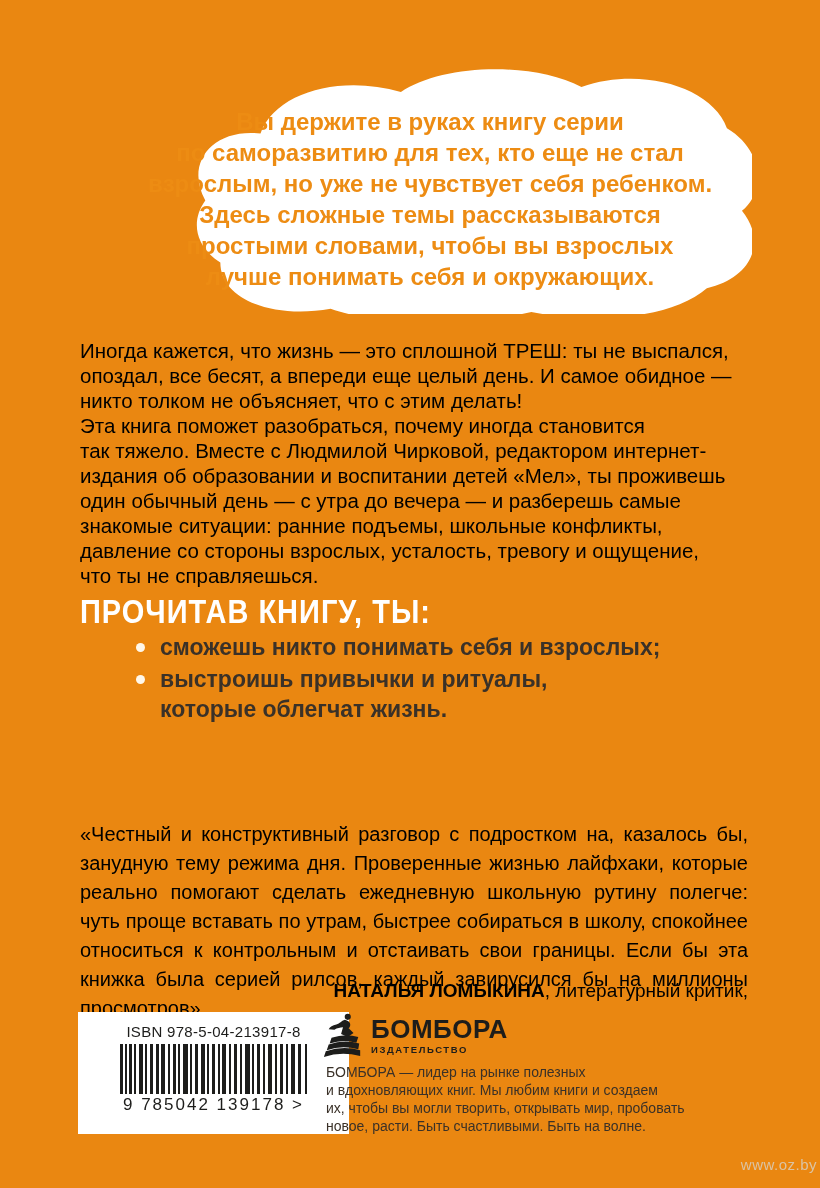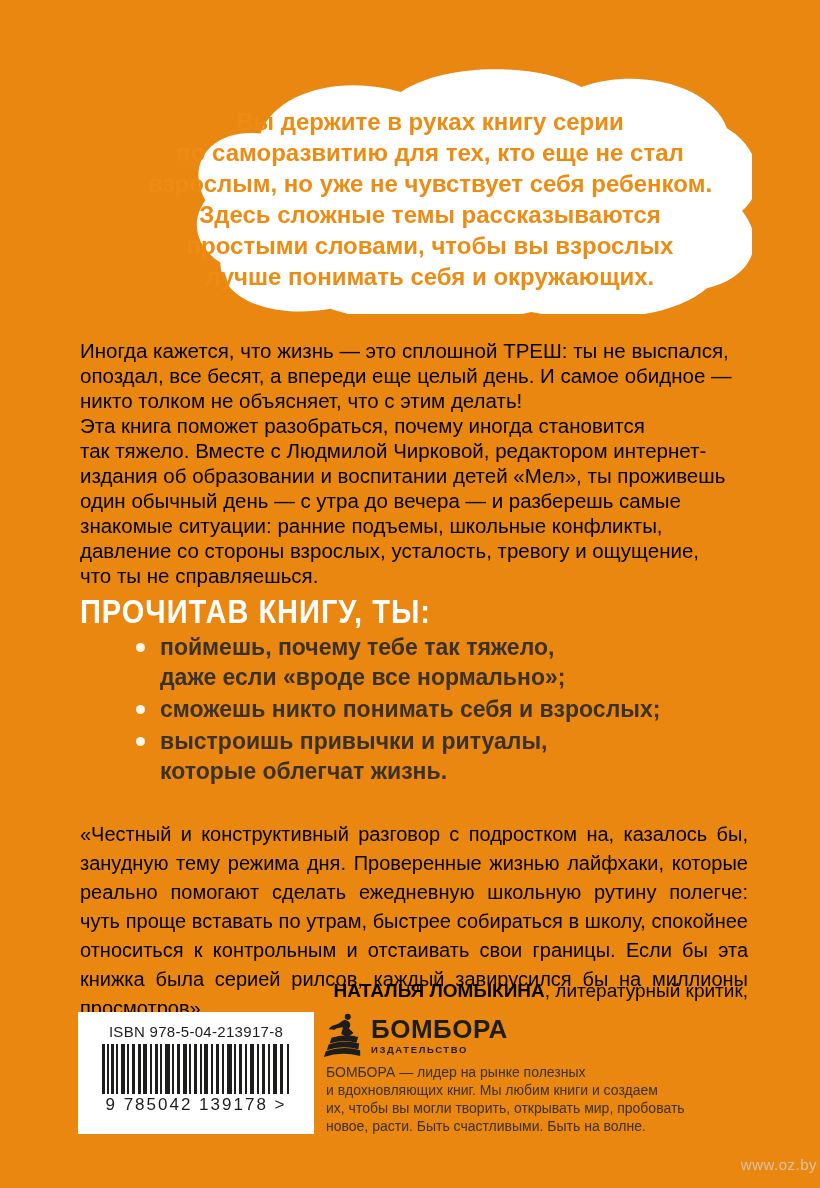--- a/index.html
+++ b/index.html
@@ -50,21 +50,21 @@
     text-align:justify;margin:0;
   }
   .attribution{
     position:absolute;right:72px;top:980px;width:560px;
     text-align:right;color:#000000;font-size:19px;line-height:22px;
   }
   .attribution .name{font-weight:700;}
 
   
   .barcode-box{
-    position:absolute;left:78px;top:1012px;width:236px;height:122px;
+    position:absolute;left:78px;top:1012px;width:271px;height:122px;
     background:#FFFFFF;display:flex;flex-direction:column;align-items:center;
   }
   .isbn{color:#1D1D1B;font-size:15px;margin-top:11px;letter-spacing:0.3px;}
   .bars{margin-top:4px;}
   .barcode-digits{color:#1D1D1B;font-size:17px;letter-spacing:2px;margin-top:1px;}
 
   .logo{position:absolute;left:322px;top:1010px;display:flex;align-items:center;}
   .logo-icon{width:42px;height:50px;}
   .logo-words{margin-left:7px;}
   .publisher-name{color:#1D1D1B;font-size:26px;font-weight:700;letter-spacing:0.5px;line-height:26px;}
@@ -113,22 +113,20 @@
 так тяжело. Вместе с Людмилой Чирковой, редактором интернет-
 издания об образовании и воспитании детей «Мел», ты проживешь
 один обычный день — с утра до вечера — и разберешь самые
 знакомые ситуации: ранние подъемы, школьные конфликты,
 давление со стороны взрослых, усталость, тревогу и ощущение,
 что ты не справляешься.</p>
   </div>
 
   <div class="list-heading">ПРОЧИТАВ КНИГУ, ТЫ:</div>
   <ul class="bullet-list">
-    <li class="pre">поймешь, почему тебе так тяжело,
-даже если «вроде все нормально»;</li>
     <li class="pre">сможешь никто понимать себя и взрослых;</li>
     <li class="pre">выстроишь привычки и ритуалы,
 которые облегчат жизнь.</li>
   </ul>
 
   <p class="quote">«Честный и конструктивный разговор с подростком на, казалось бы, занудную тему режима дня. Проверенные жизнью лайфхаки, которые реально помогают сделать ежедневную школьную рутину полегче: чуть проще вставать по утрам, быстрее собираться в школу, спокойнее относиться к контрольным и отстаивать свои границы. Если бы эта книжка была серией рилсов, каждый завирусился бы на миллионы просмотров».</p>
   <div class="attribution">
     <span class="name">НАТАЛЬЯ ЛОМЫКИНА</span><span>, литературный критик,</span>
   </div>
 

